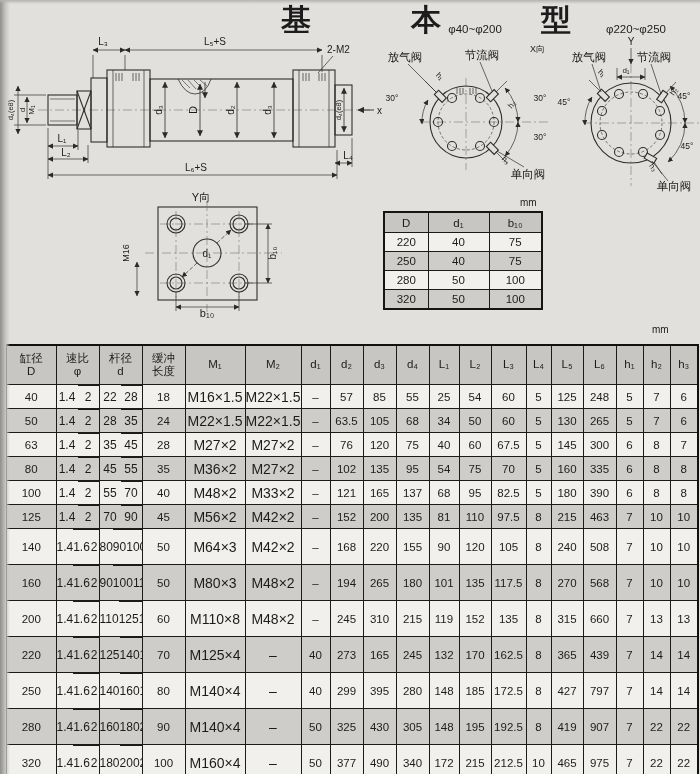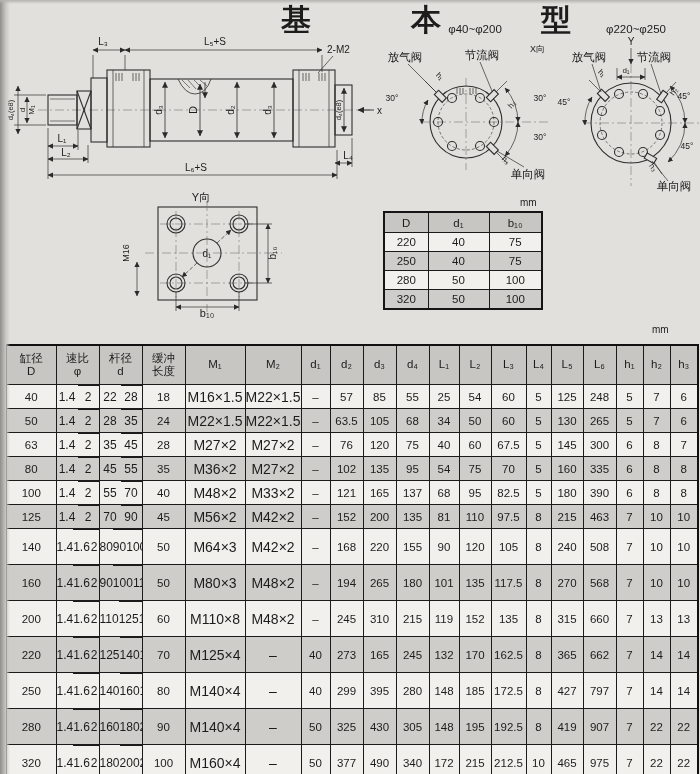--- a/index.html
+++ b/index.html
@@ -729,21 +729,21 @@
         <td class="mval">–</td>
         <td>40</td>
         <td>273</td>
         <td>165</td>
         <td>245</td>
         <td>132</td>
         <td>170</td>
         <td>162.5</td>
         <td>8</td>
         <td>365</td>
-        <td>662</td>
+        <td>439</td>
         <td>7</td>
         <td>14</td>
         <td>14</td>
       </tr>
       <tr class="lt h3r">
         <td>250</td>
         <td>
           <div class="stack">
             <div>1.4</div>
             <div>1.6</div>

